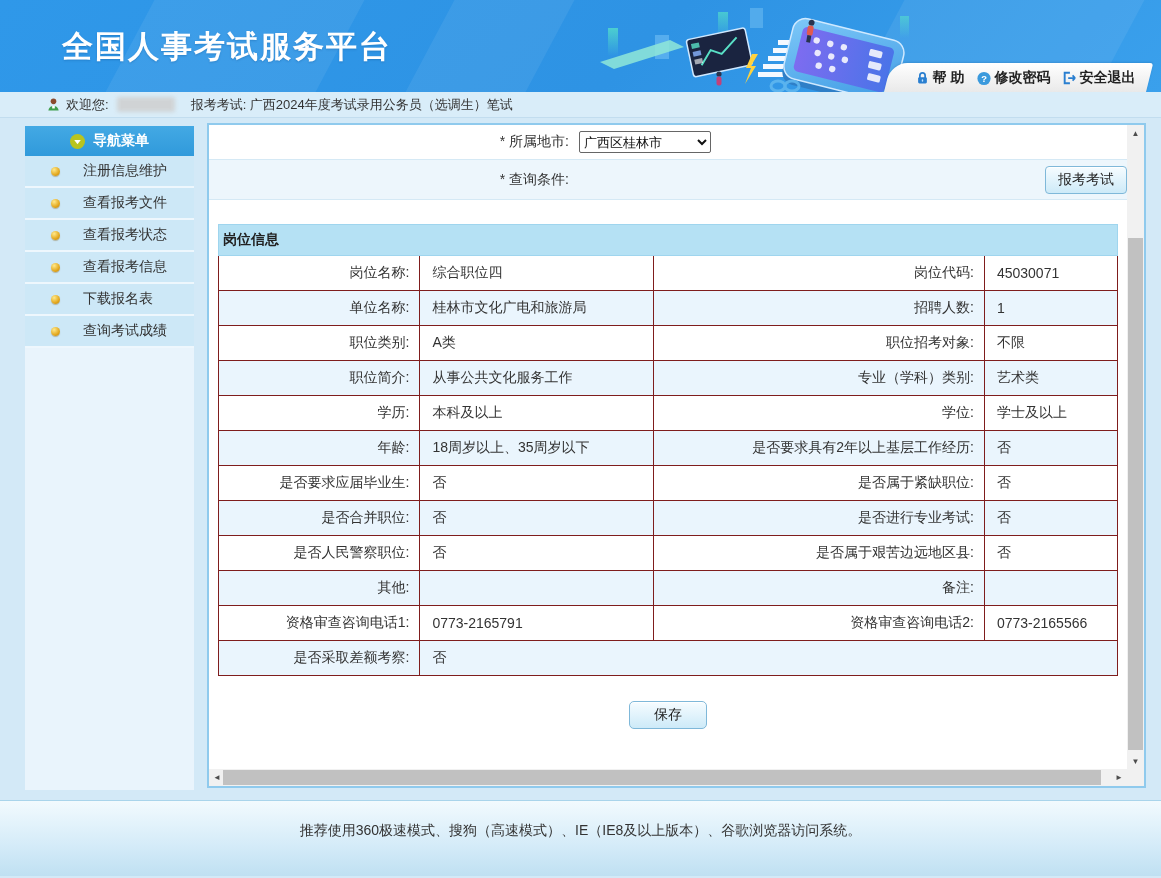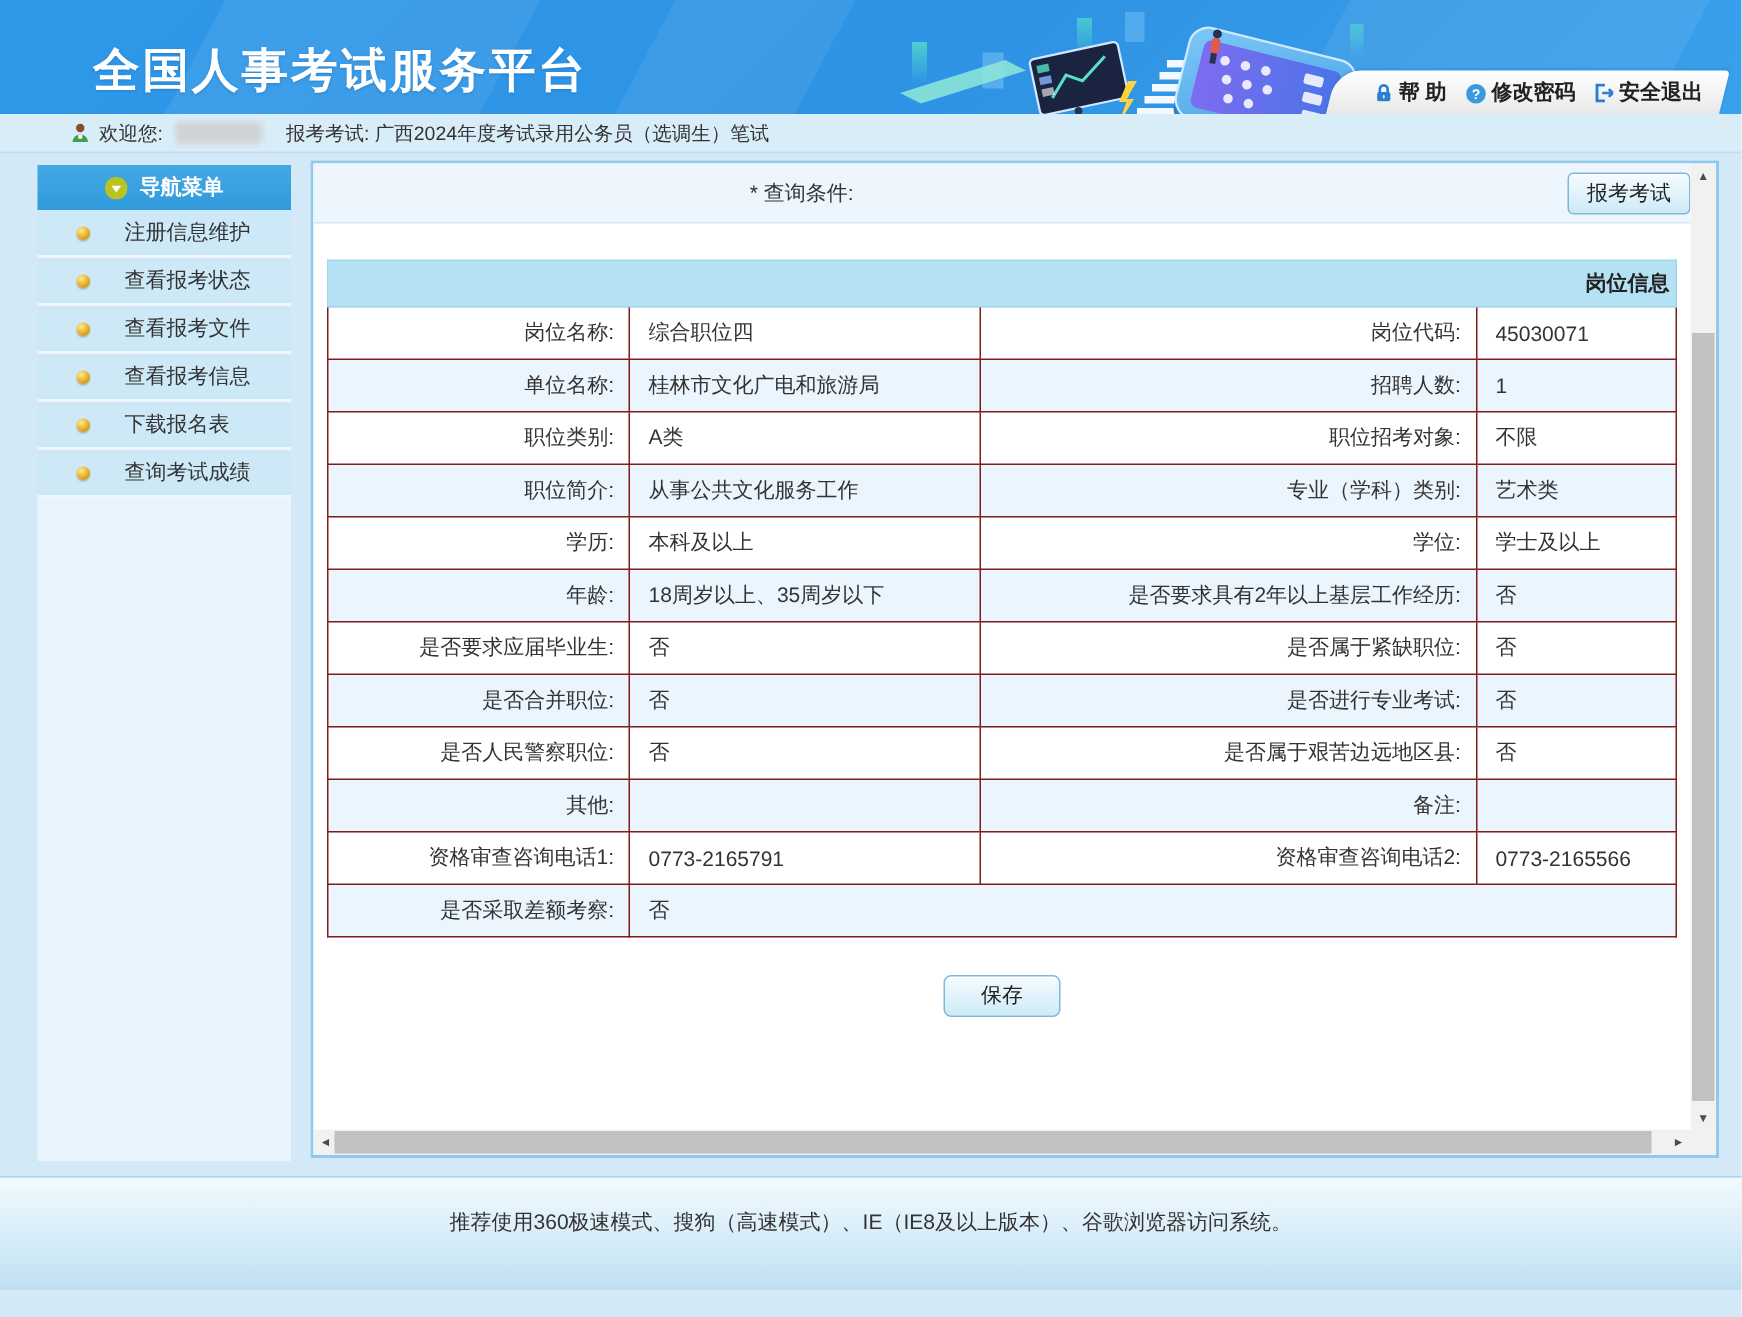--- a/index.html
+++ b/index.html
@@ -1,20 +1,20 @@
 <!DOCTYPE html>
 <html><head>
 <meta charset="utf-8">
 <style>
   * { margin:0; padding:0; box-sizing:border-box; }
   html,body { width:1161px; height:878px; overflow:hidden; }
   body { font-family:"Liberation Sans","DejaVu Sans",sans-serif; color:#333; background:#d3e9f7; }
 
   
-  .header { position:relative; height:76px; background:linear-gradient(135deg,#2f98e9 0%,#2e93e4 55%,#3aa0ec 100%); overflow:hidden; }
+  .header { position:relative; height:92px; background:linear-gradient(135deg,#2f98e9 0%,#2e93e4 55%,#3aa0ec 100%); overflow:hidden; }
   .streak { position:absolute; top:-10px; bottom:-10px; background:rgba(255,255,255,0.07); transform:skewX(-28deg); }
   .streak.s1 { left:130px; width:210px; }
   .streak.s2 { left:430px; width:120px; }
   .streak.s3 { left:880px; width:240px; }
   .page-title { position:absolute; left:62px; top:26px; font-size:31px; font-weight:bold; color:#fff; letter-spacing:2px; text-shadow:0 1px 2px rgba(0,60,120,.25); }
   .illu { position:absolute; left:600px; top:0; width:330px; height:92px; }
 
   .header-links { position:absolute; right:15px; bottom:0; height:29px; background:linear-gradient(#ffffff,#e9e9e9); border-radius:16px 3px 0 0; transform:skewX(-14deg); transform-origin:bottom left; padding:0 10px 0 24px; box-shadow:0 -1px 2px rgba(0,40,90,.15); display:flex; align-items:center; }
   .header-links-inner { transform:skewX(14deg); display:flex; align-items:center; gap:4px; }
   .hlink { display:flex; align-items:center; gap:3px; font-size:14px; font-weight:600; color:#222; cursor:pointer; padding:0 4px; text-decoration:none; }
@@ -43,21 +43,21 @@
   .form-row { display:flex; align-items:center; border-bottom:1px solid #d5e9f5; }
   .form-row.r1 { height:35px; background:#fff; }
   .form-row.r2 { height:40px; background:#edf6fc;justify-content:space-between; }
   .form-label { width:360px; text-align:right; font-size:14px; color:#333; flex:0 0 auto; }
   .form-field { margin-left:10px; display:flex; align-items:center; }
   select.city { width:132px; height:22px; font-size:13px; font-family:inherit; border:1px solid #666; border-radius:2px; background:#fff; color:#111; }
   .btn { font-family:inherit; font-size:14px; color:#222; background:linear-gradient(#f6fcff,#cdeaf8); border:1px solid #7fb8d9; border-radius:4px; padding:4px 14px; cursor:pointer; box-shadow:inset 0 1px 0 #fff; }
   .btn.choose { margin-left:35px; padding:4px 12px; }
 
   .info-table { width:calc(100% - 18px); margin:24px 9px 0 9px; border-collapse:collapse; font-size:14px; table-layout:fixed; }
-  .info-table th { background:#b5e1f4; border:1px solid #9fd5ee; padding:6px 4px; font-size:14px; font-weight:bold; color:#222; text-align:right; height:26px; }
+  .info-table th { background:#b5e1f4; border:1px solid #9fd5ee; padding:6px 4px; font-size:14px; font-weight:bold; color:#222; text-align:left; height:26px; }
   .info-table td { border:1px solid #7f1d1d; height:35px; color:#333; }
   .info-table td.lbl { text-align:right; padding:8px 10px 8px 4px; }
   .info-table td.val { text-align:left; padding:8px 4px 8px 12px; }
   .info-table tbody tr:nth-child(even) { background:#eaf5fd; }
 
   .save-wrap { text-align:center; margin-top:25px; }
   .btn.save { padding:4px 24px; border-radius:5px; }
 
   
   .vscroll { position:absolute; right:0; top:0; bottom:17px; width:17px; background:#f1f1f1; }
@@ -212,44 +212,52 @@
           </svg>
       </span>
       <span>导航菜单</span>
     </div>
     <div class="nav-item">
       <span class="bullet"></span>
       <span>注册信息维护</span>
     </div>
     <div class="nav-item">
       <span class="bullet"></span>
+      <span>查看报考文件</span>
+    </div>
+    <div class="nav-item">
+      <span class="bullet"></span>
       <span>查看报考状态</span>
-    </div>
-    <div class="nav-item">
-      <span class="bullet"></span>
-      <span>查看报考文件</span>
     </div>
     <div class="nav-item">
       <span class="bullet"></span>
       <span>查看报考信息</span>
     </div>
     <div class="nav-item">
       <span class="bullet"></span>
       <span>下载报名表</span>
     </div>
     <div class="nav-item">
       <span class="bullet"></span>
       <span>查询考试成绩</span>
     </div>
     <div class="nav-filler"></div>
   </aside>
 
   <section class="panel">
     <div class="panel-content">
 
+      <div class="form-row r1">
+        <div class="form-label">* 所属地市:</div>
+        <div class="form-field">
+          <select class="city">
+            <option>广西区桂林市</option>
+          </select>
+        </div>
+      </div>
 
       <div class="form-row r2">
         <div class="form-label">* 查询条件:</div>
         <div class="form-field">
           <button class="btn choose">报考考试</button>
         </div>
       </div>
 
       <table class="info-table">
         <colgroup>

